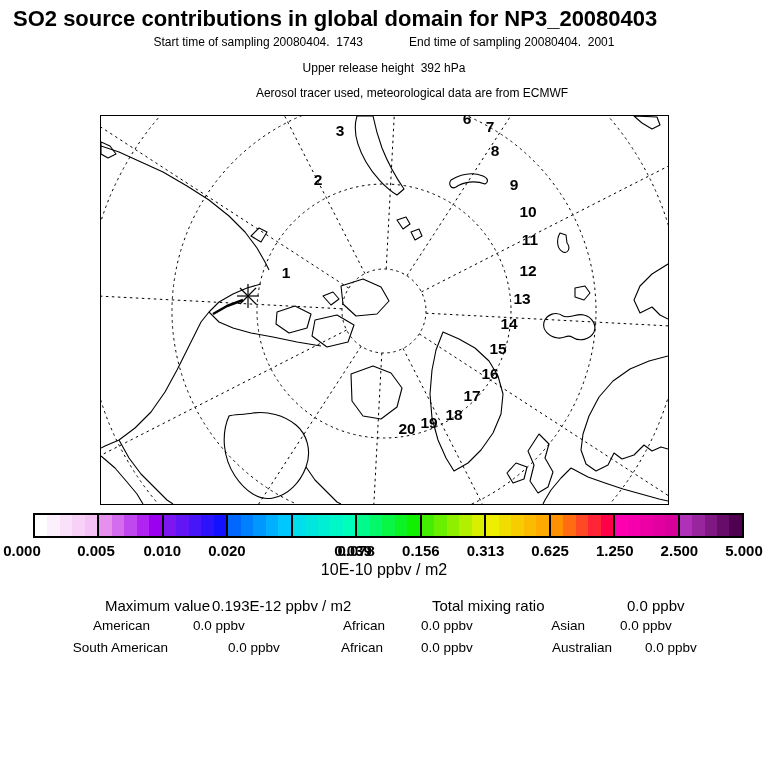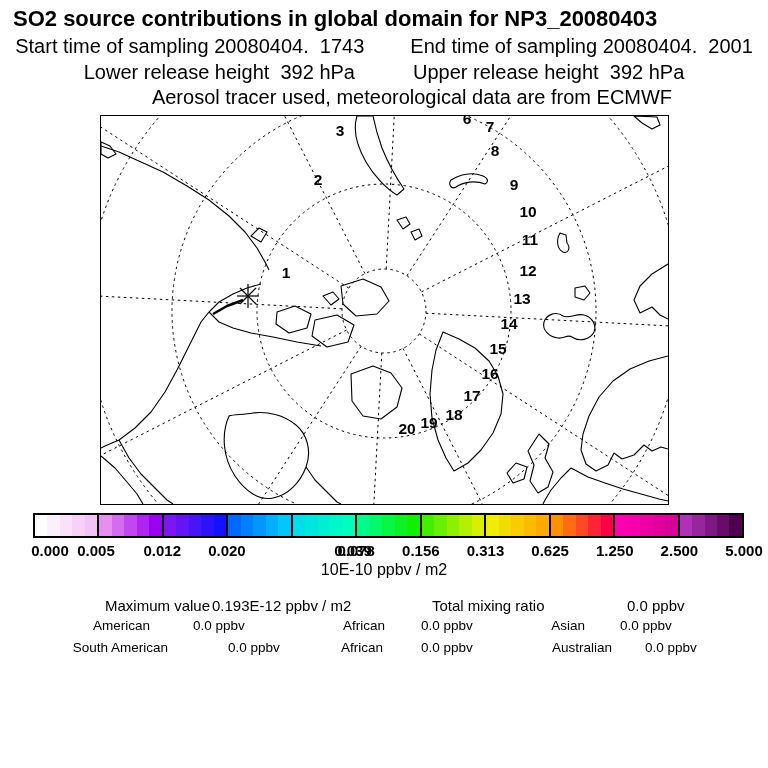--- a/index.html
+++ b/index.html
@@ -1,20 +1,20 @@
 <!DOCTYPE html>
 <html><head>
 <meta charset="utf-8">
 <style>
   html,body{margin:0;padding:0;background:#fff;}
   .page{position:relative;width:768px;height:768px;background:#ffffff;
         font-family:"Liberation Sans",sans-serif;color:#000;overflow:hidden;}
   .abs{position:absolute;white-space:pre;}
   .title{font-size:22px;font-weight:bold;letter-spacing:0px;}
-  .hline{font-size:20px;}
+  .hline{font-size:12px;}
   .hrow{position:absolute;left:0;width:768px;display:flex;justify-content:center;}
   .map{position:absolute;left:100px;top:115px;width:567px;height:388px;
        border:1px solid #000;box-sizing:content-box;background:#fff;}
   .map svg{position:absolute;left:0;top:0;overflow:hidden;}
   .cbar{position:absolute;left:33px;top:513px;width:711px;height:25px;
         border:2px solid #000;box-sizing:border-box;display:flex;}
   .cseg{flex:1 1 0;display:flex;}
   .cseg + .cseg{border-left:2px solid #000;}
   .ccell{flex:1 1 0;}
   .tick{position:absolute;top:542px;font-size:15px;font-weight:bold;transform:translateX(-50%);}
@@ -28,21 +28,20 @@
 <div class="page">
 
   <div class="abs title" style="left:13px;top:6px;">SO2 source contributions in global domain for NP3_20080403</div>
 
   <div class="hrow" style="top:35px;gap:46px;">
     <span class="hline" style="white-space:pre">Start time of sampling 20080404.  1743</span>
     <span class="hline" style="white-space:pre">End time of sampling 20080404.  2001</span>
   </div>
 
   <div class="hrow" style="top:61px;gap:58px;">
-    <span class="hline" style="white-space:pre">Lower release height  392 hPa</span>
     <span class="hline" style="white-space:pre">Upper release height  392 hPa</span>
   </div>
 
   <div class="hrow" style="top:86px;padding-left:28px;">
     <span class="hline">Aerosol tracer used, meteorological data are from ECMWF</span>
   </div>
 
   <div class="map">
     <svg id="mapsvg" width="567" height="388" viewBox="0 0 567 388">
       <g id="graticule" stroke="#000" stroke-width="1" fill="none" stroke-dasharray="2.5 3.5">
@@ -198,23 +197,23 @@
       </div>
       <div class="cseg">
         <div class="ccell" style="background: rgb(176, 48, 184);"></div>
         <div class="ccell" style="background: rgb(152, 36, 158);"></div>
         <div class="ccell" style="background: rgb(128, 24, 132);"></div>
         <div class="ccell" style="background: rgb(104, 12, 106);"></div>
         <div class="ccell" style="background: rgb(80, 0, 80);"></div>
       </div>
     </div>
   <div id="ticks">
-      <span class="tick" style="left: 22px; margin-left: 28px;">0.000</span>
+      <span class="tick" style="left: 22px;">0.000</span>
       <span class="tick" style="left: 96px;">0.005</span>
-      <span class="tick" style="left: 162.28px;">0.012</span>
+      <span class="tick" style="left: 162.28px;">0.010</span>
       <span class="tick" style="left: 226.92px;">0.020</span>
       <span class="tick" style="left: 309px; margin-left: 44px;">0.039</span>
       <span class="tick" style="left: 356.2px;">0.078</span>
       <span class="tick" style="left: 420.84px;">0.156</span>
       <span class="tick" style="left: 485.48px;">0.313</span>
       <span class="tick" style="left: 550.12px;">0.625</span>
       <span class="tick" style="left: 614.76px;">1.250</span>
       <span class="tick" style="left: 679.4px;">2.500</span>
       <span class="tick" style="left: 744.04px;">5.000</span>
     </div>

